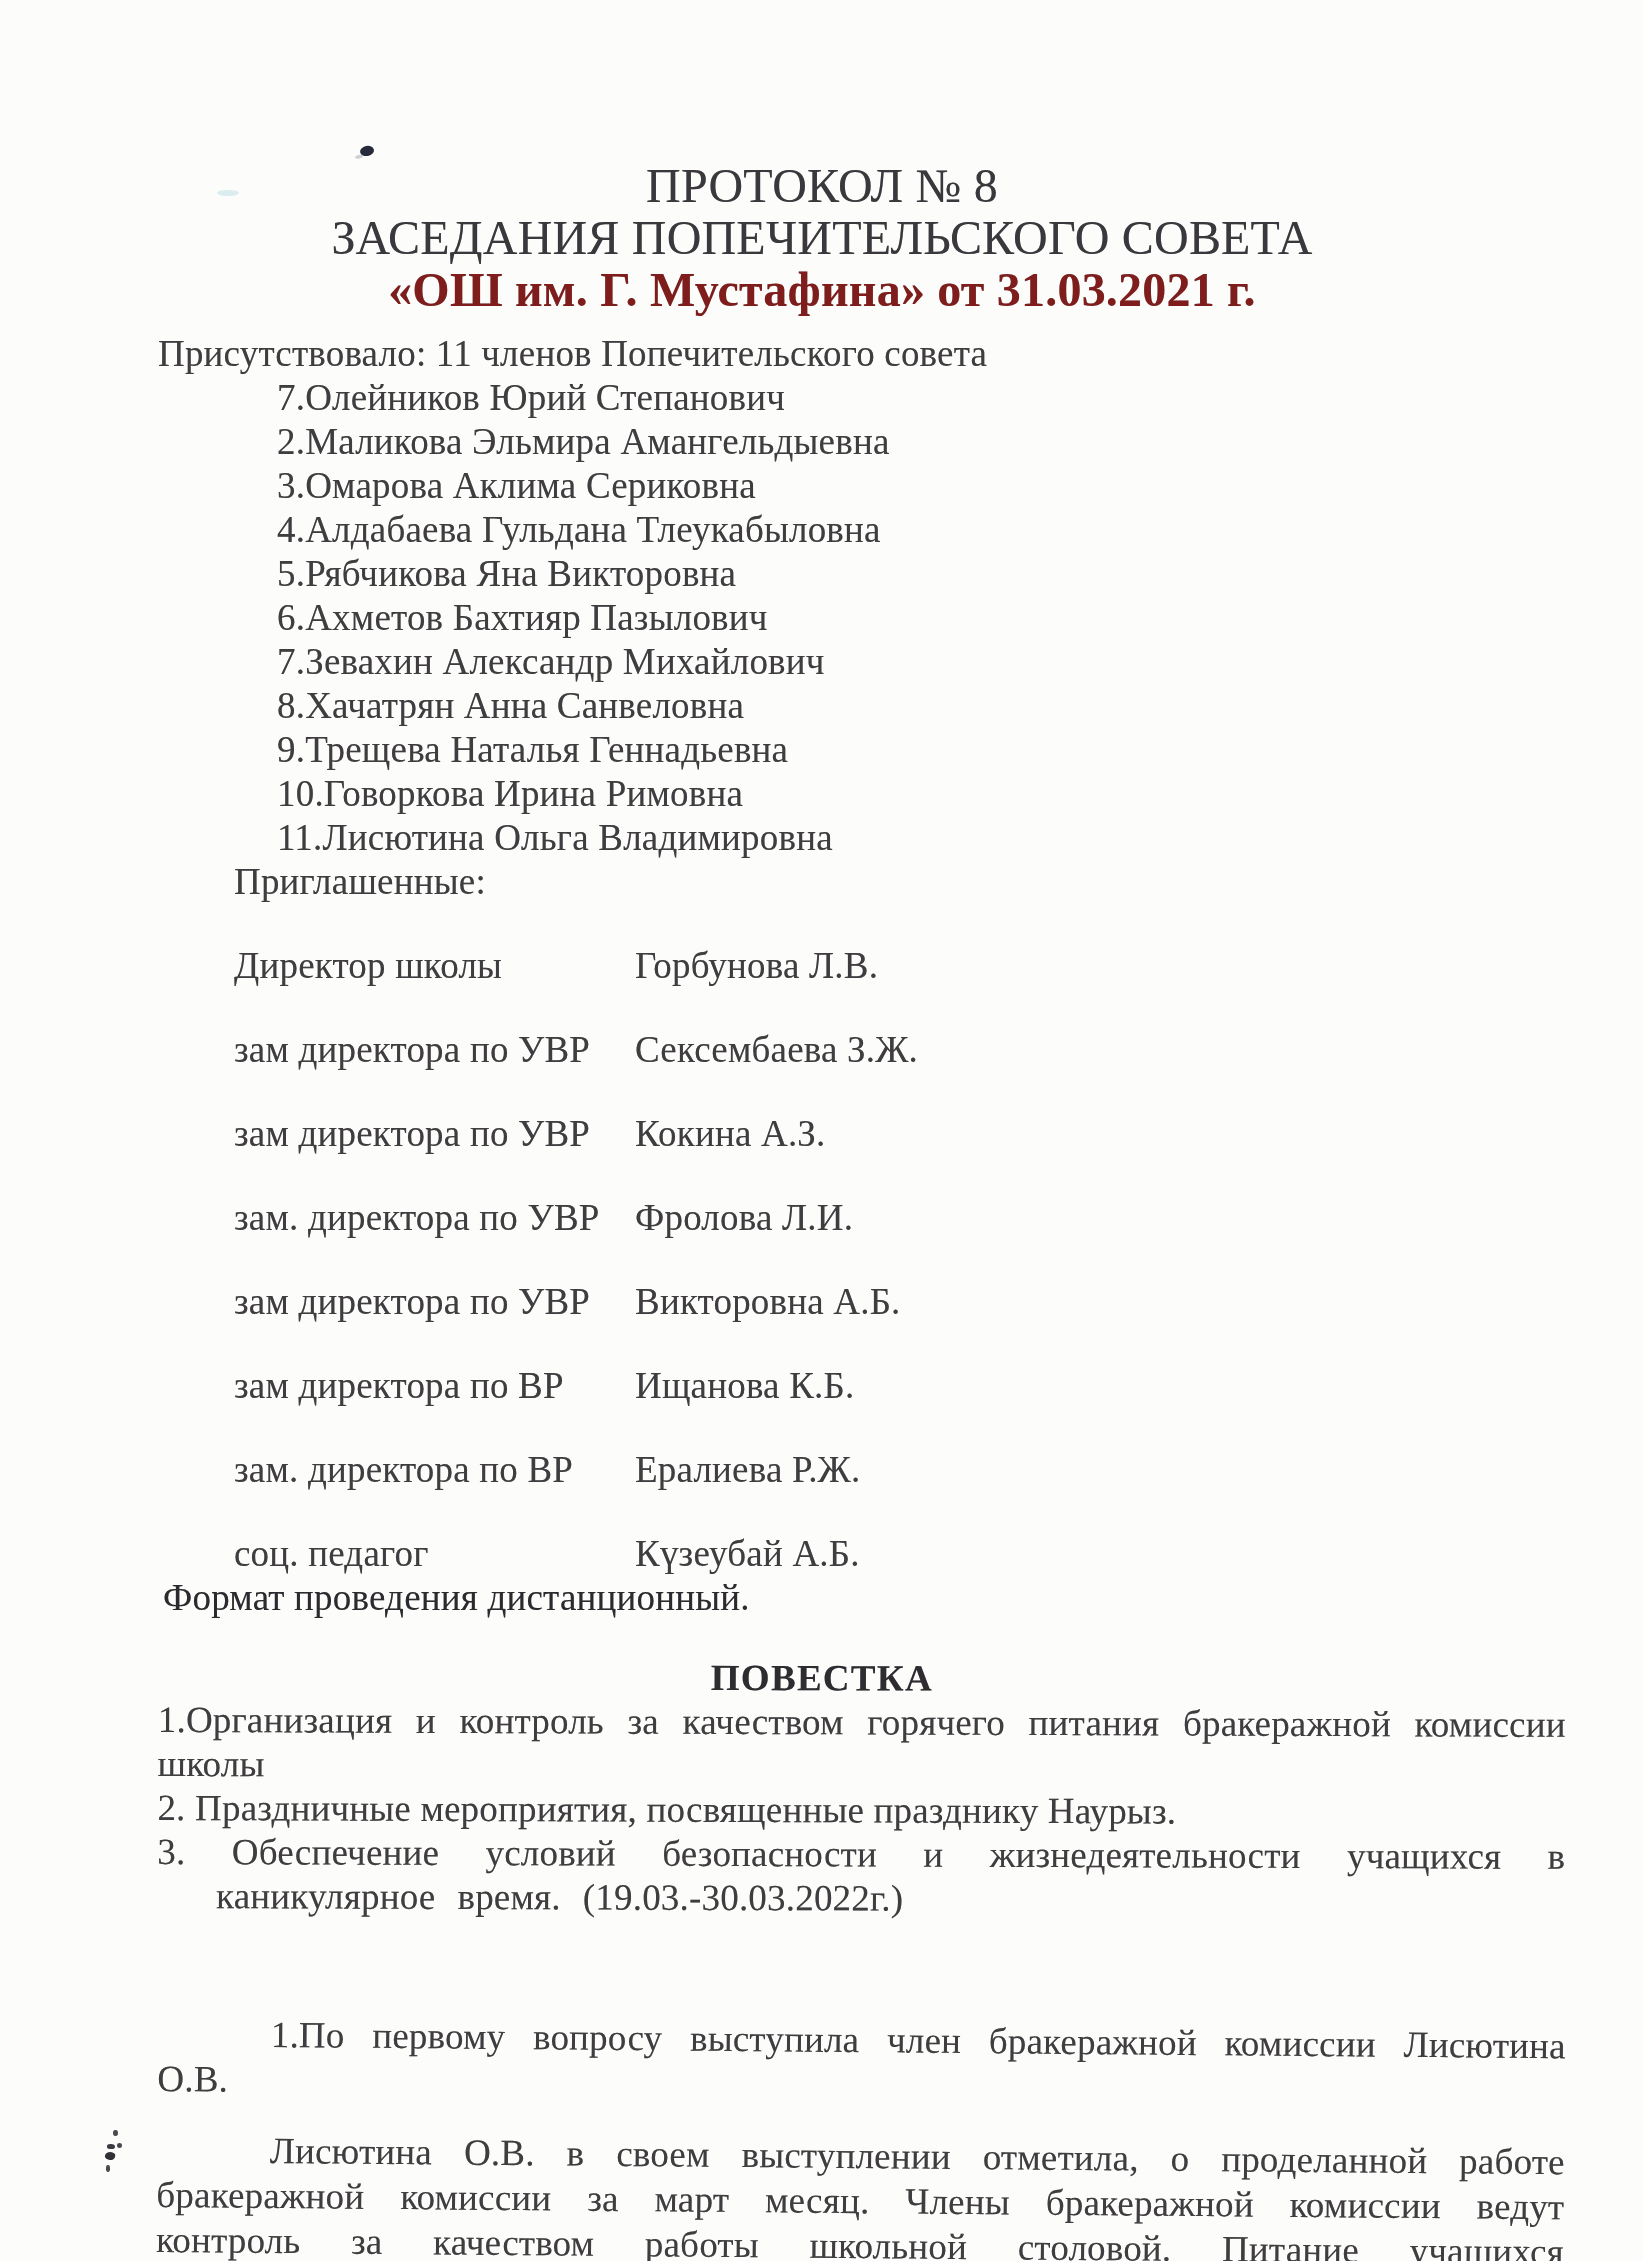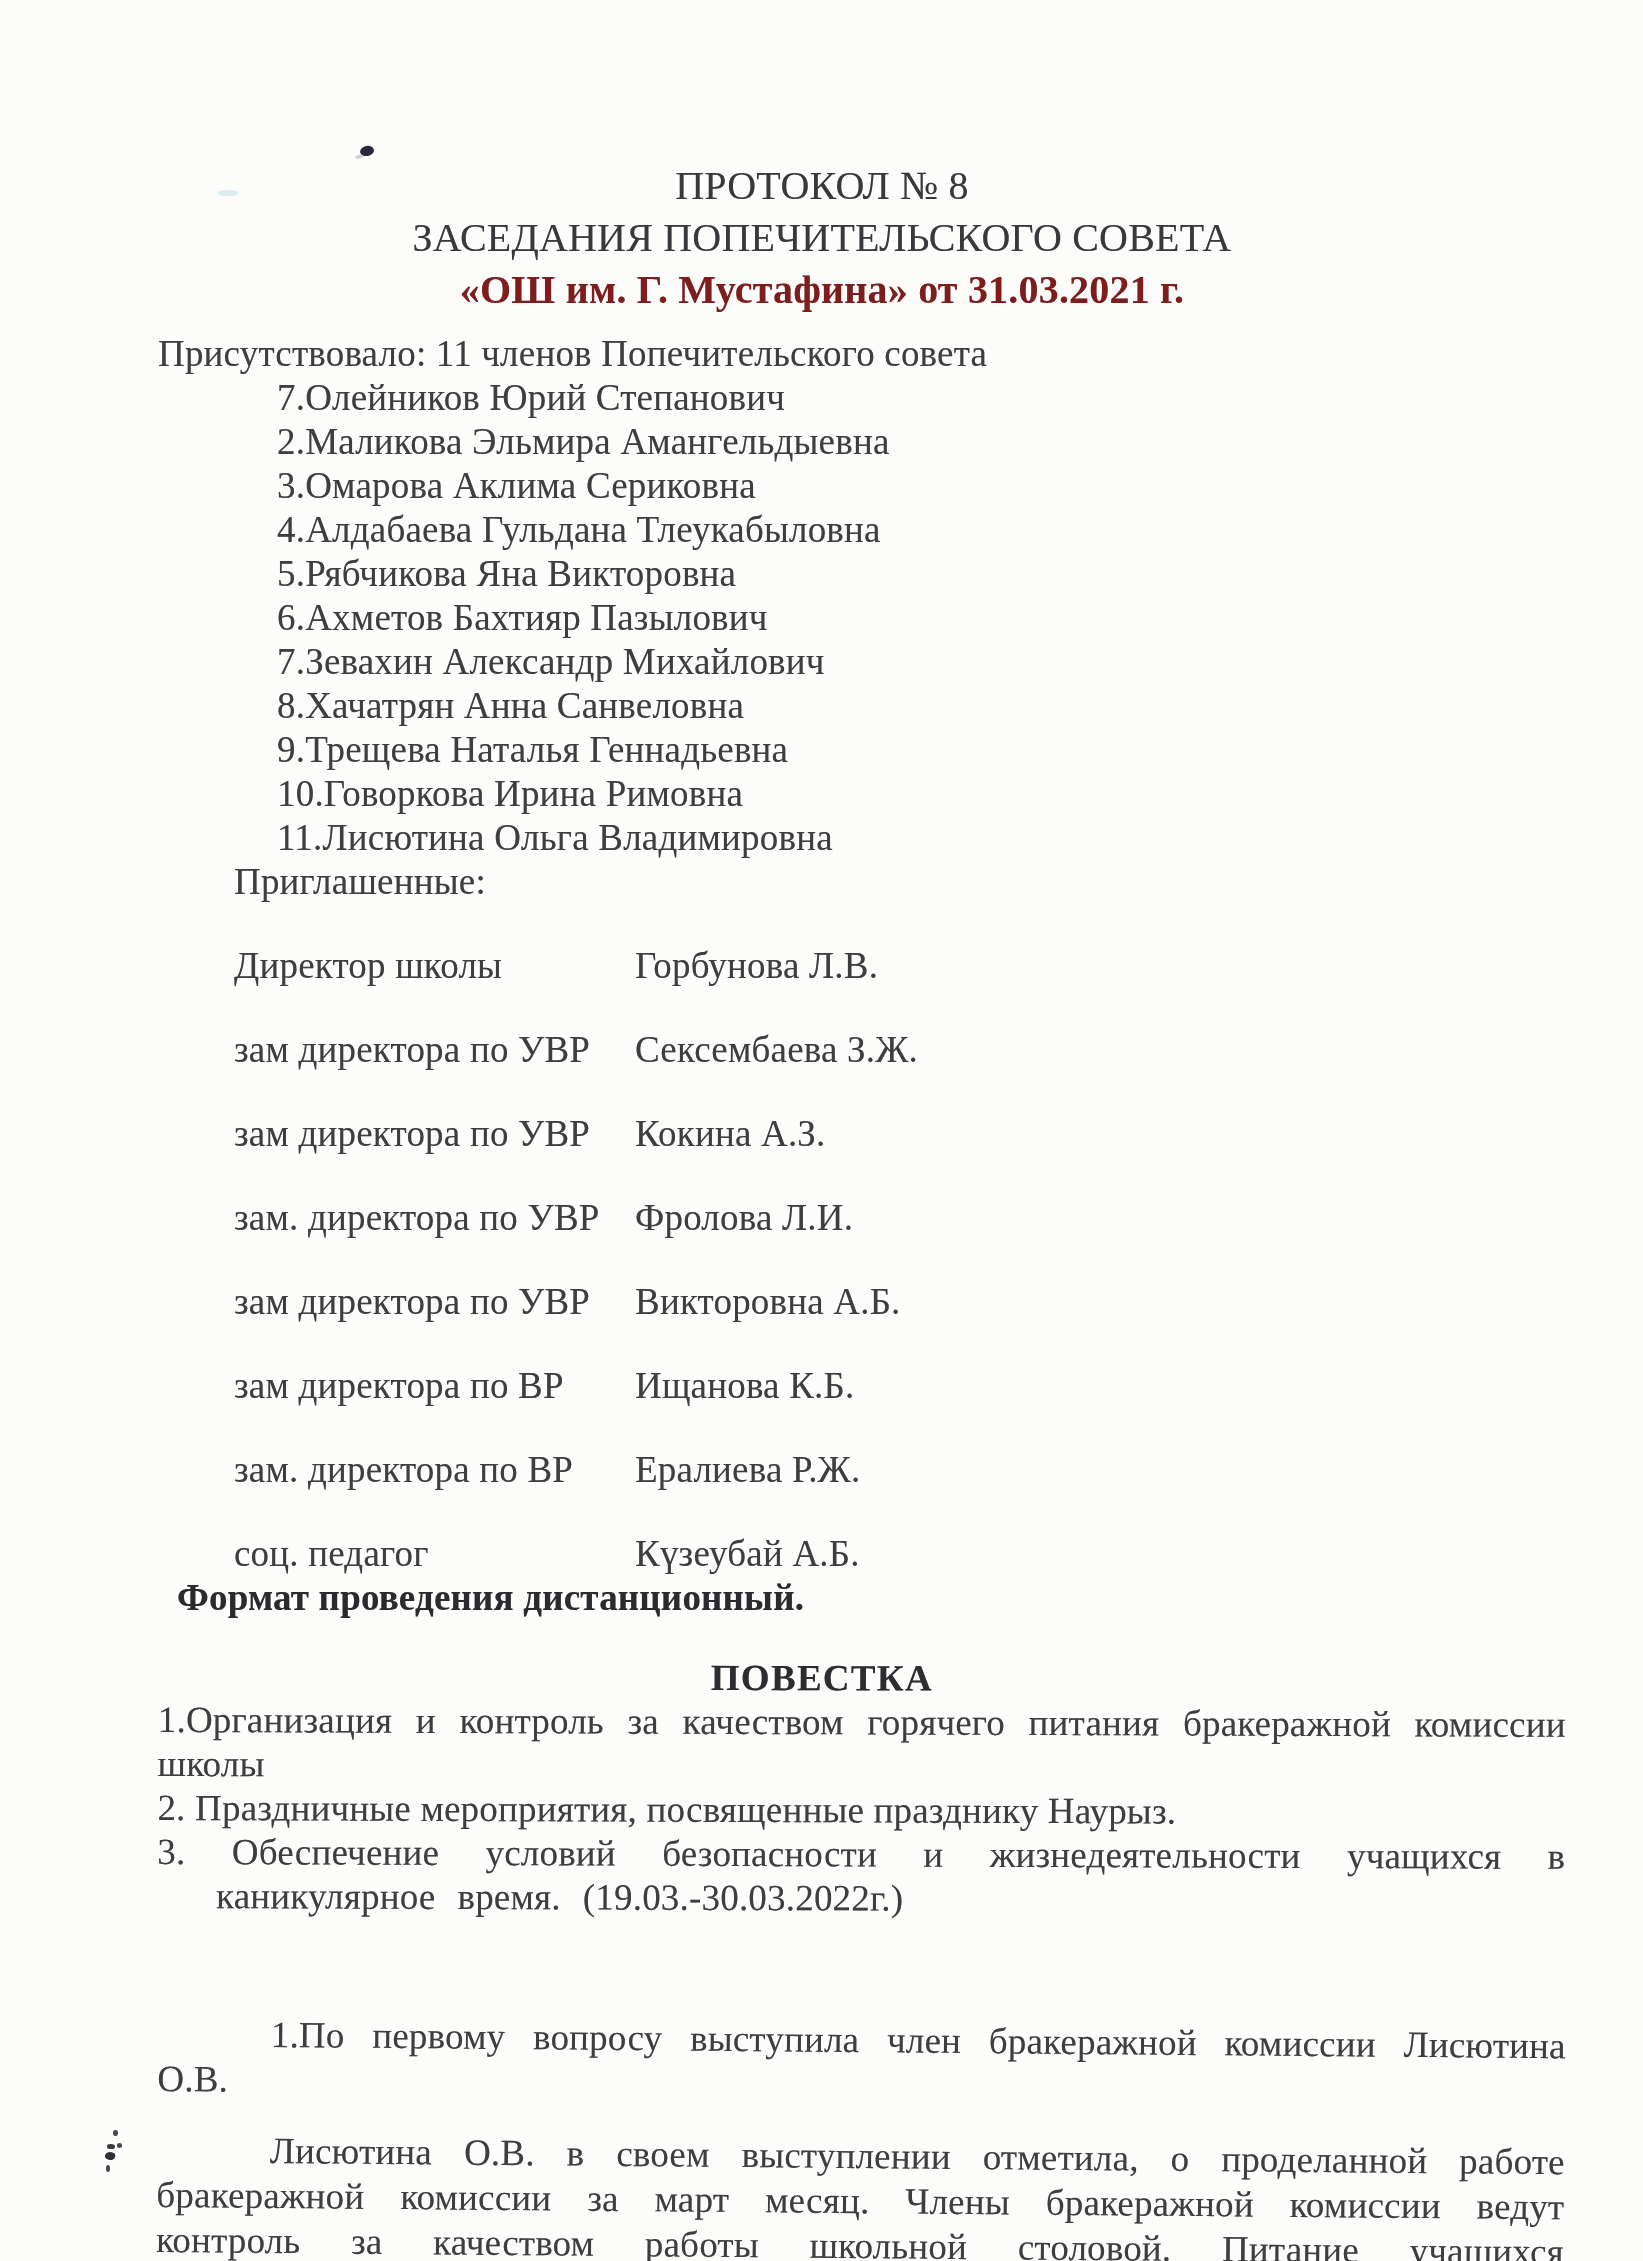--- a/index.html
+++ b/index.html
@@ -22,39 +22,39 @@
     width: 1408px;
     font-size: 37px;
     line-height: 44px;
     letter-spacing: 0.2px;
   }
   
   .header {
     margin: 160px 0 0 -158px;
     width: 1644px;
     text-align: center;
-    font-size: 40px;
+    font-size: 48px;
     line-height: 52px;
     color: #3a383c;
   }
   .header .t3 { font-weight: bold; color: #7f1d1d; }
   
   .present-line { margin-top: 16px; line-height: 44px; }
   .members { line-height: 44px; }
   .members .member { margin-left: 119px; }
   
   .invited-heading { margin-left: 76px; line-height: 44px; }
   .invited-rows { line-height: 44px; }
   .invited-row { display: flex; margin-left: 76px; margin-top: 40px; }
   .invited-row .role { width: 401px; flex: 0 0 auto; }
   .invited-row .name { flex: 1 1 auto; }
   
   .format-line {
-    font-weight: bold; color: #2c2a2e;
-    line-height: 44px; margin-left: 19px;
+    font-weight: normal; color: #2c2a2e;
+    line-height: 44px; margin-left: 5px;
   }
   
   .agenda { transform: rotate(0.2deg); transform-origin: 0 0; }
   .agenda-heading {
     margin: 34px 0 0 -158px;
     width: 1644px;
     text-align: center;
     font-weight: bold;
     letter-spacing: 1.3px;
     line-height: 44px;

